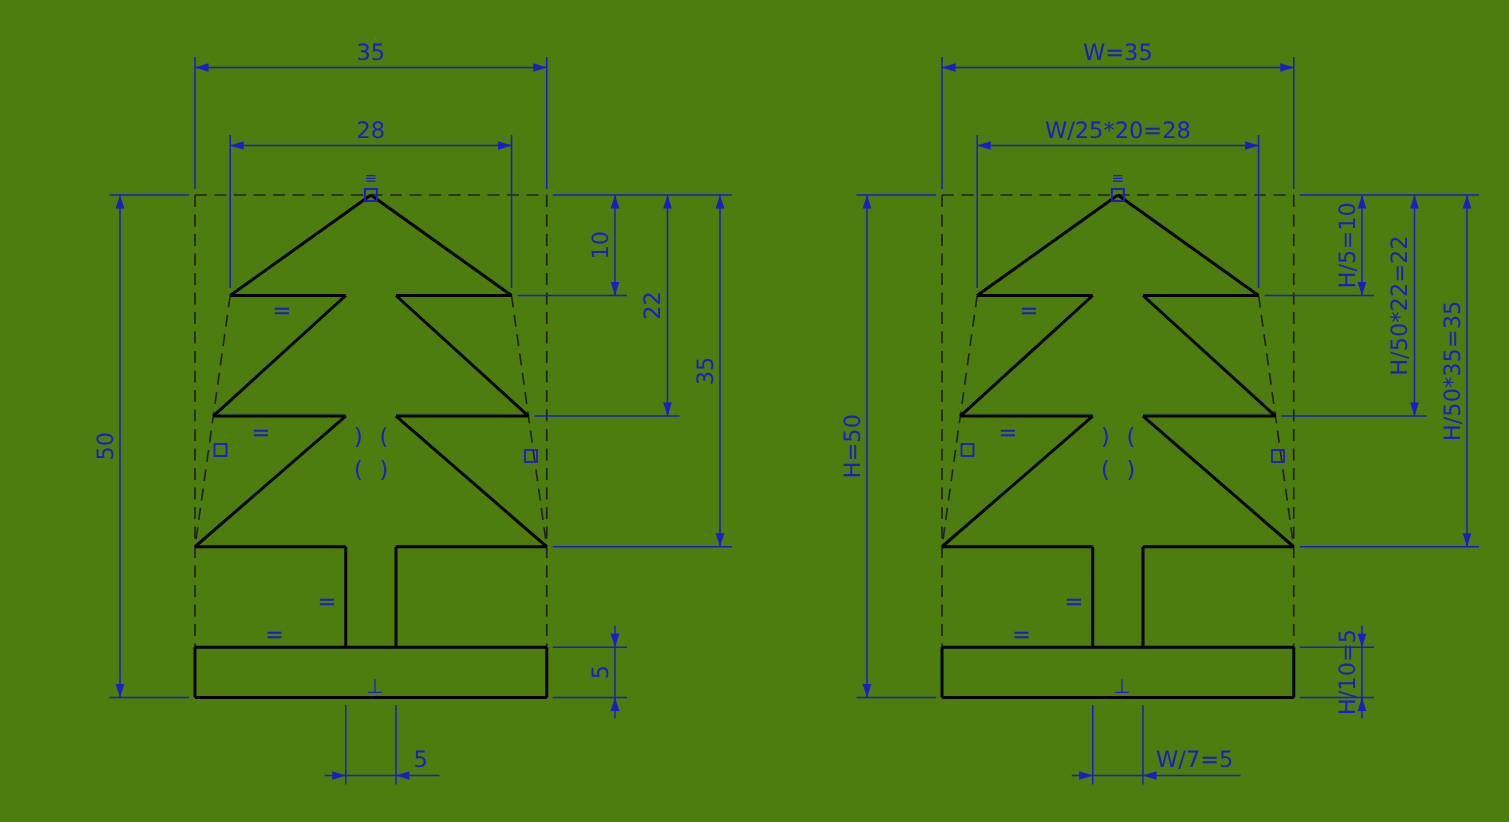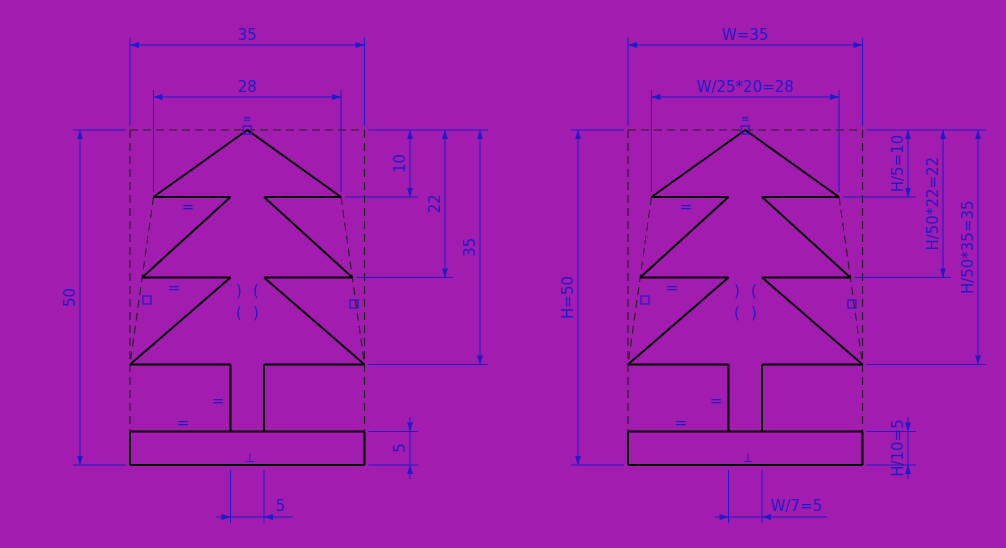--- a/index.html
+++ b/index.html
@@ -1,16 +1,16 @@
 <!DOCTYPE html>
 <html><head>
 <meta charset="utf-8">
 <style>
   html,body{margin:0;padding:0;background:#ffffff;}
-  #stage{position:relative;width:1006px;height:548px;background:#a21caf;overflow:hidden;}
+  #stage{position:relative;width:1006px;height:548px;background:#4d7c0f;overflow:hidden;}
   svg{position:absolute;left:0;top:0;}
   text{font-family:"DejaVu Sans","Liberation Sans",sans-serif;}
 </style>
 </head>
 <body>
 
 <div id="stage">
   <svg id="drawing" width="1006" height="548" viewBox="0 0 1006 548">
       <g>
         <g>

